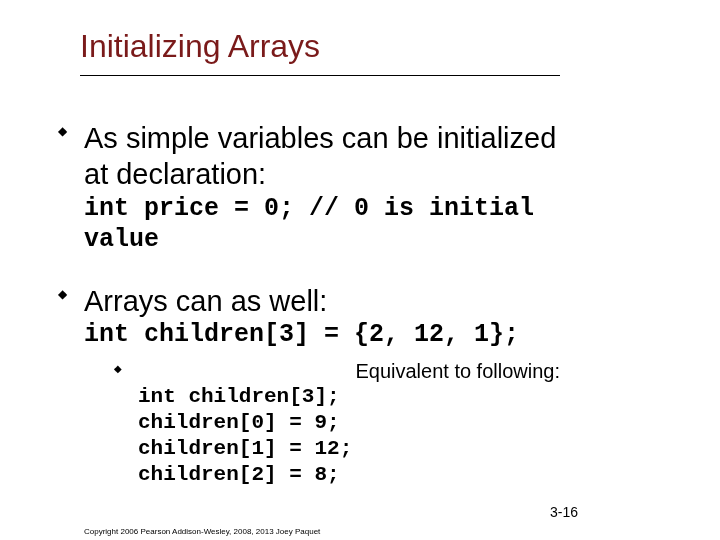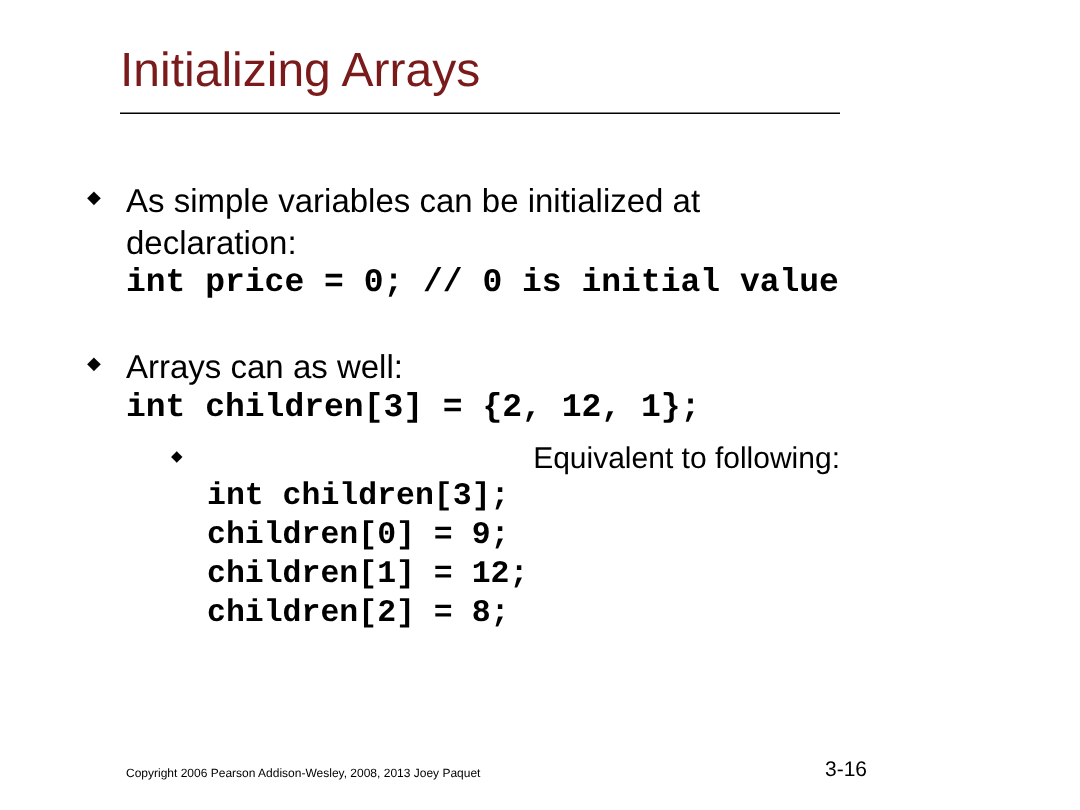--- a/index.html
+++ b/index.html
@@ -1,27 +1,27 @@
 <!DOCTYPE html>
 <html><head>
 <meta charset="utf-8">
 <style>
   * { margin: 0; padding: 0; box-sizing: border-box; }
   html, body { width: 720px; height: 540px; background: #fff; font-family: Arial, Helvetica, sans-serif; color: #000; }
   .slide { position: relative; width: 608px; height: 540px; padding: 28px 48px 20px 84px; }
   .title { font-size: 32px; font-weight: 400; color: #7a1a1a; border-bottom: 1px solid #000; padding-bottom: 10px; margin-bottom: 44px; margin-left: -4px; }
   .b1 { position: relative; margin-bottom: 28px; }
   .b1::before { content: "◆"; position: absolute; left: -26px; top: 4px; font-size: 12px; color: #000; }
-  .b1-text { font-size: 22px; line-height: 1.25; }
-  .code { font-family: "Courier New", Courier, monospace; font-weight: bold; font-size: 22px; line-height: 1.25; }
+  .b1-text { font-size: 29px; line-height: 1.25; }
+  .code { font-family: "Courier New", Courier, monospace; font-weight: bold; font-size: 25px; line-height: 1.25; }
   .code-sub { font-family: Liberation Mono, monospace; font-weight: bold; font-size: 21px; line-height: 1.25; }
   .sub { margin-left: 54px; position: relative; margin-top: 8px; }
   .sub::before { content: "◆"; position: absolute; left: -24px; top: 4px; font-size: 10px; color: #000; }
   .sub-text { font-size: 20px; line-height: 1.25; text-align: right; }
-  .footer-left { position: absolute; left: 84px; bottom: 20px; font-size: 8px; color: #000; }
+  .footer-left { position: absolute; left: 84px; bottom: 4px; font-size: 8px; color: #000; }
   .footer-right { position: absolute; right: 30px; bottom: 20px; font-size: 14px; color: #000; text-align: center; }
 </style>
 </head>
 <body>
 
 <div class="slide">
 
   <h1 class="title">Initializing Arrays</h1>
 
   <div class="b1">

